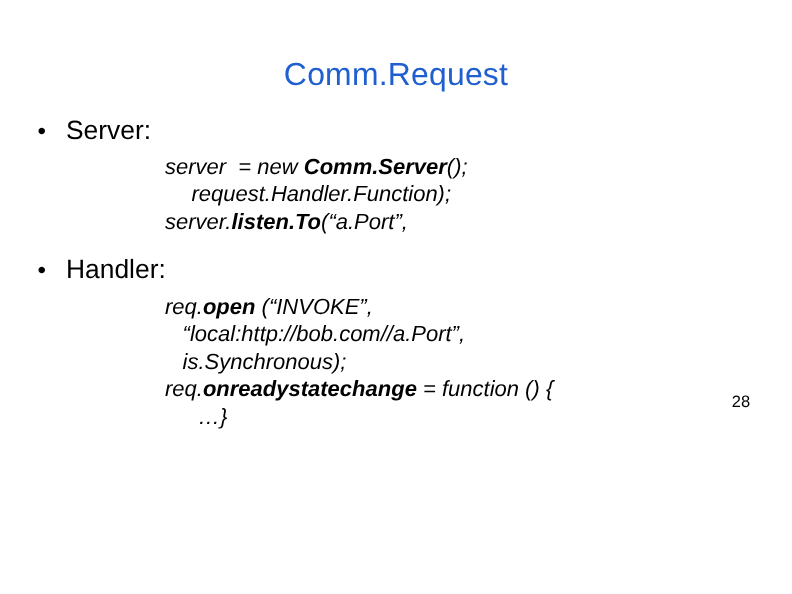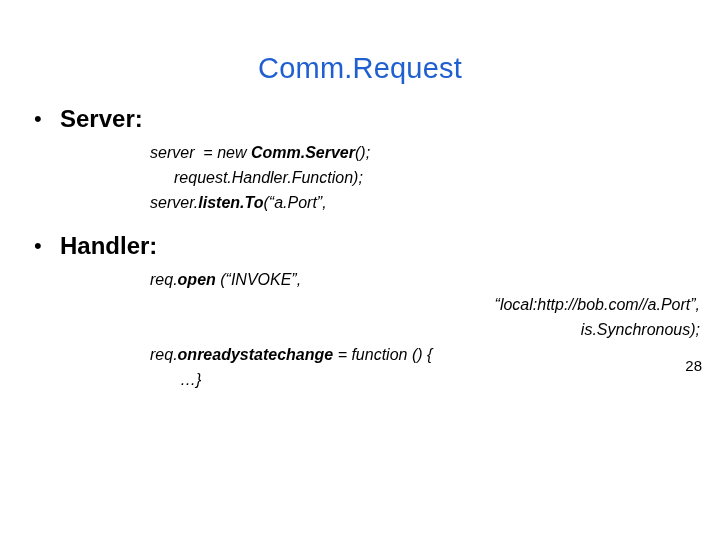--- a/index.html
+++ b/index.html
@@ -45,51 +45,49 @@
   }
   .bullet-dot {
     width: 26px;
     margin-left: 10px;
     font-size: 22px;
     line-height: 30px;
     flex: none;
   }
   .bullet-text {
     line-height: 30px;
-    font-weight: bold;
   }
   .code-block {
     margin: 6px 0 0 126px;
-    font-size: 16px;
+    font-size: 20px;
     font-style: italic;
     color: #000000;
     line-height: 25px;
   }
   .code-line {
     white-space: pre-wrap;
   }
   .indent-1 {
     padding-left: 24px;
   }
   .indent-2 {
     padding-left: 16px;
-    text-align: right;
   }
   .indent-3 {
     padding-left: 30px;
   }
   .bold {
     font-weight: bold;
   }
   .gap-before {
     margin-top: 16px;
   }
   .page-number {
     position: absolute;
-    right: 18px;
+    right: 38px;
     bottom: 30px;
     font-size: 15px;
     color: #000000;
   }
 </style>
 </head>
 <body>
 
 <div class="slide">
 

